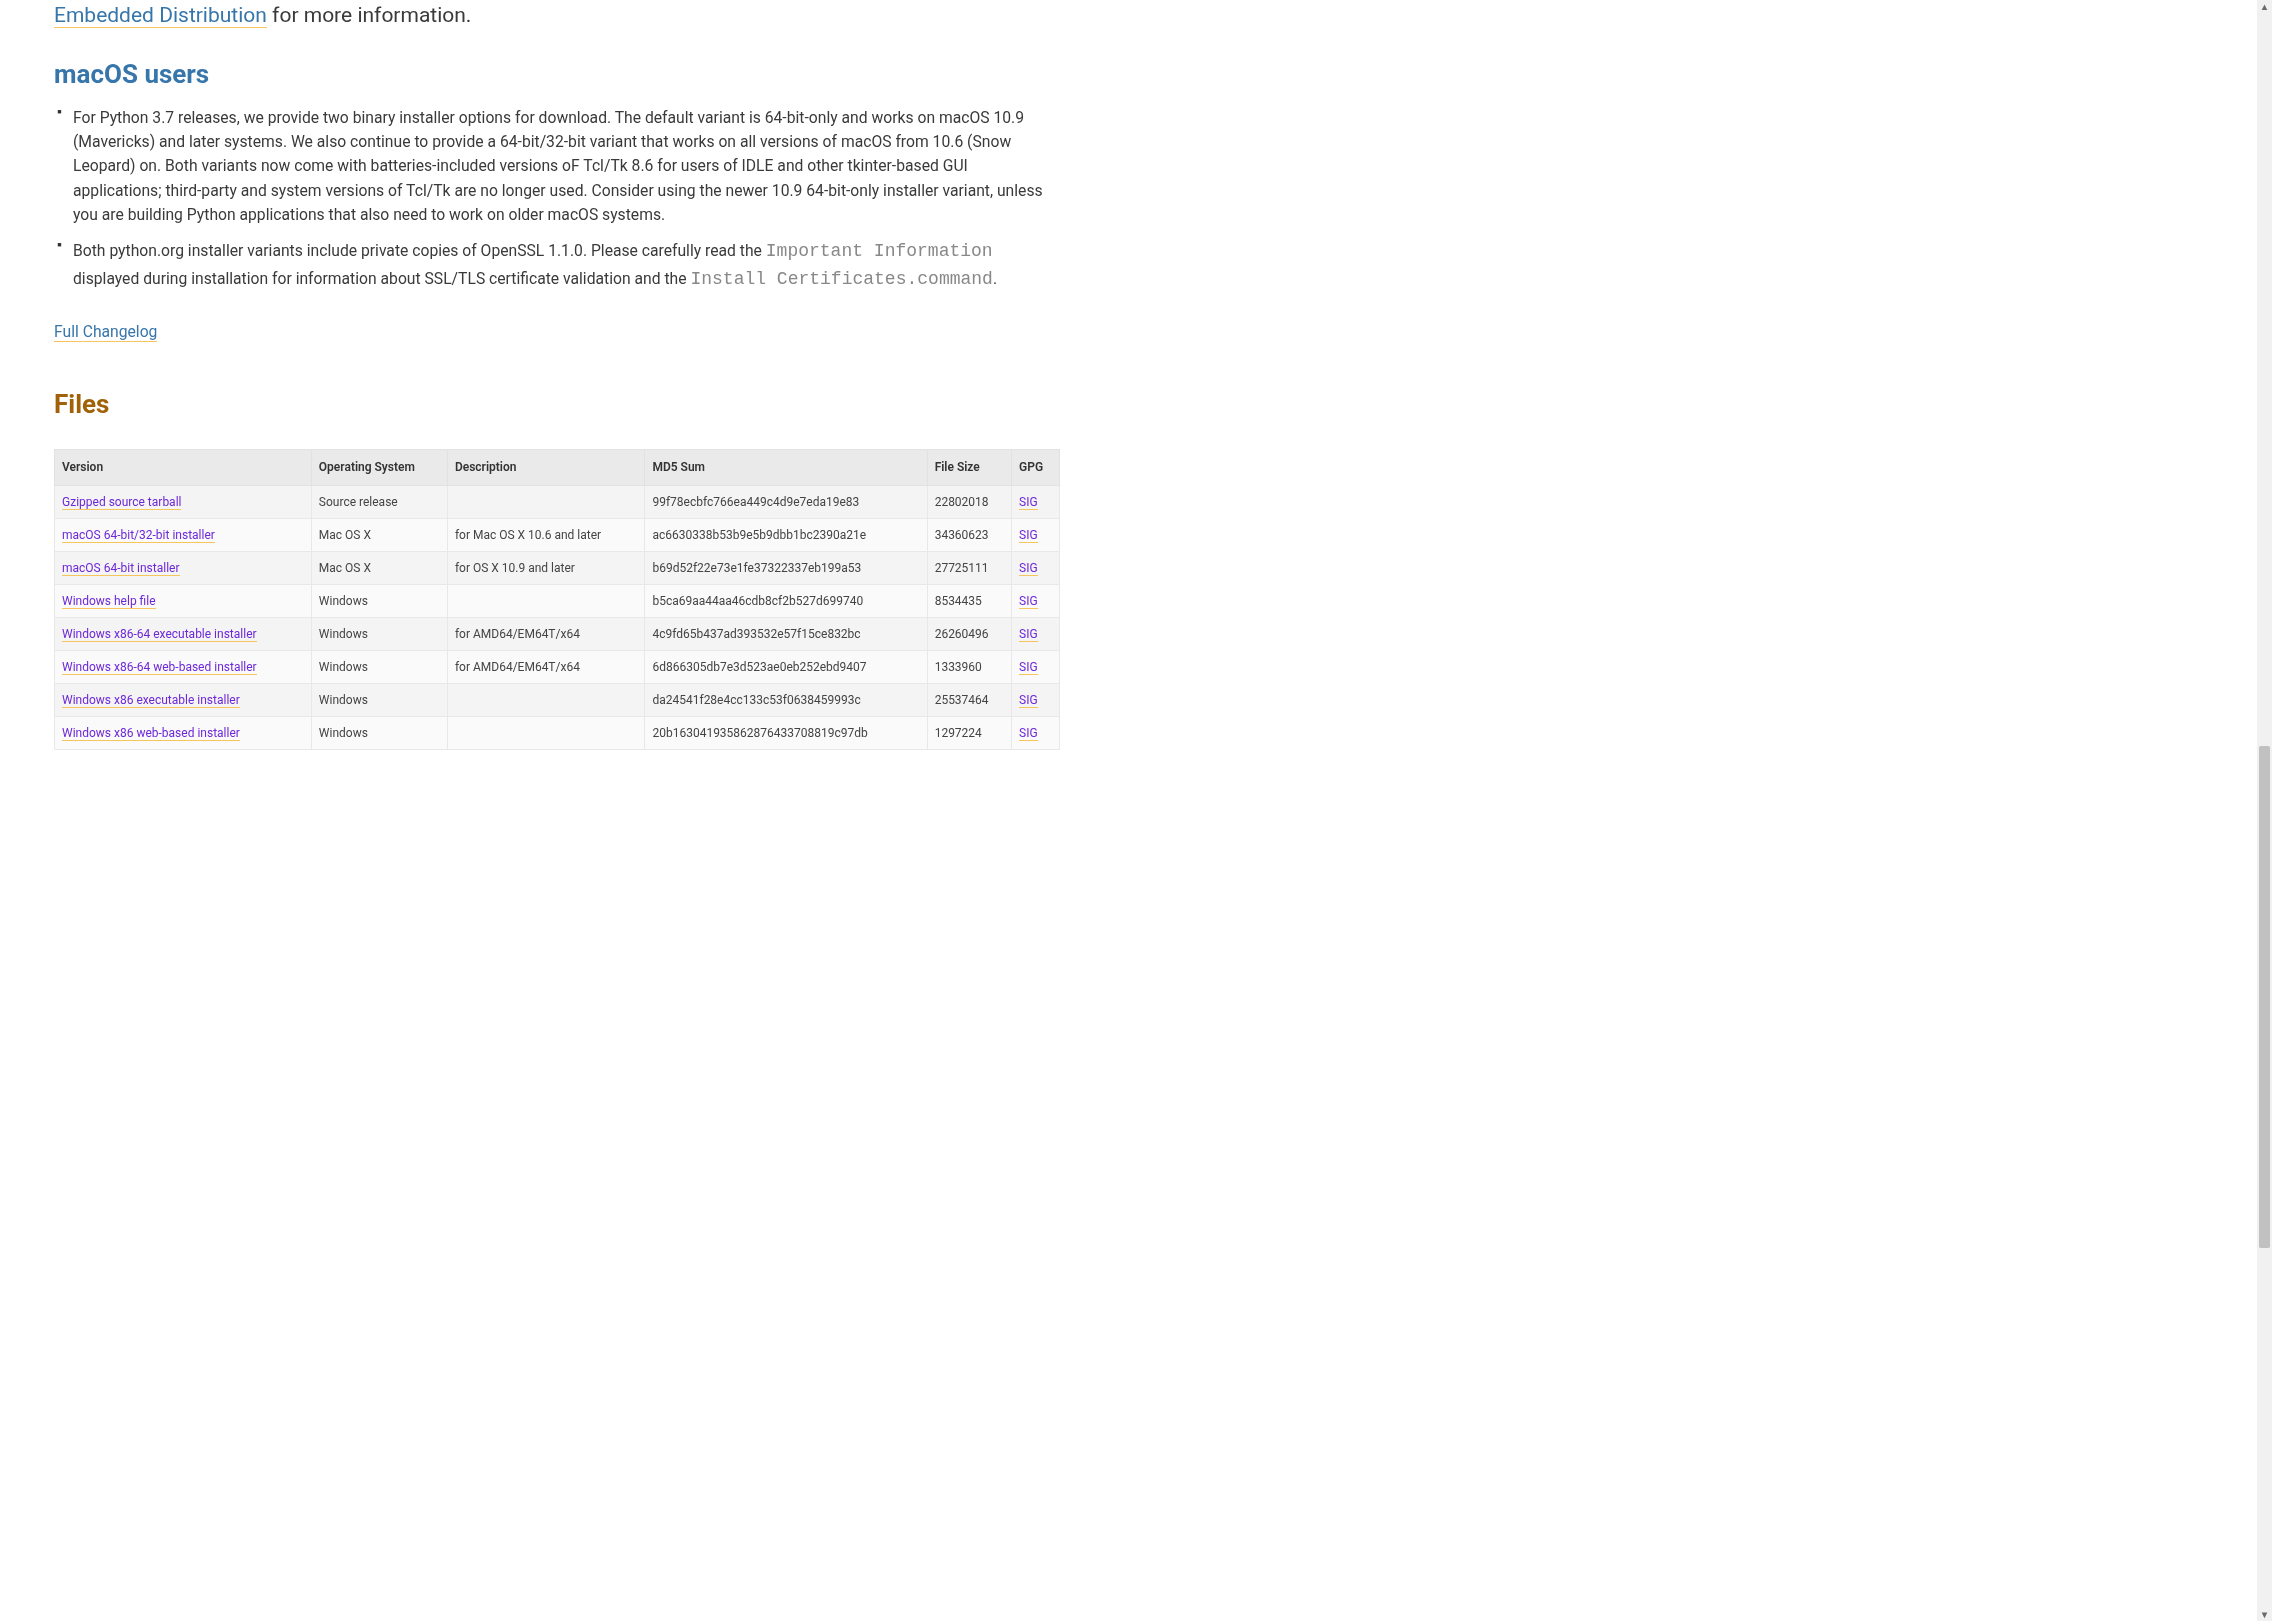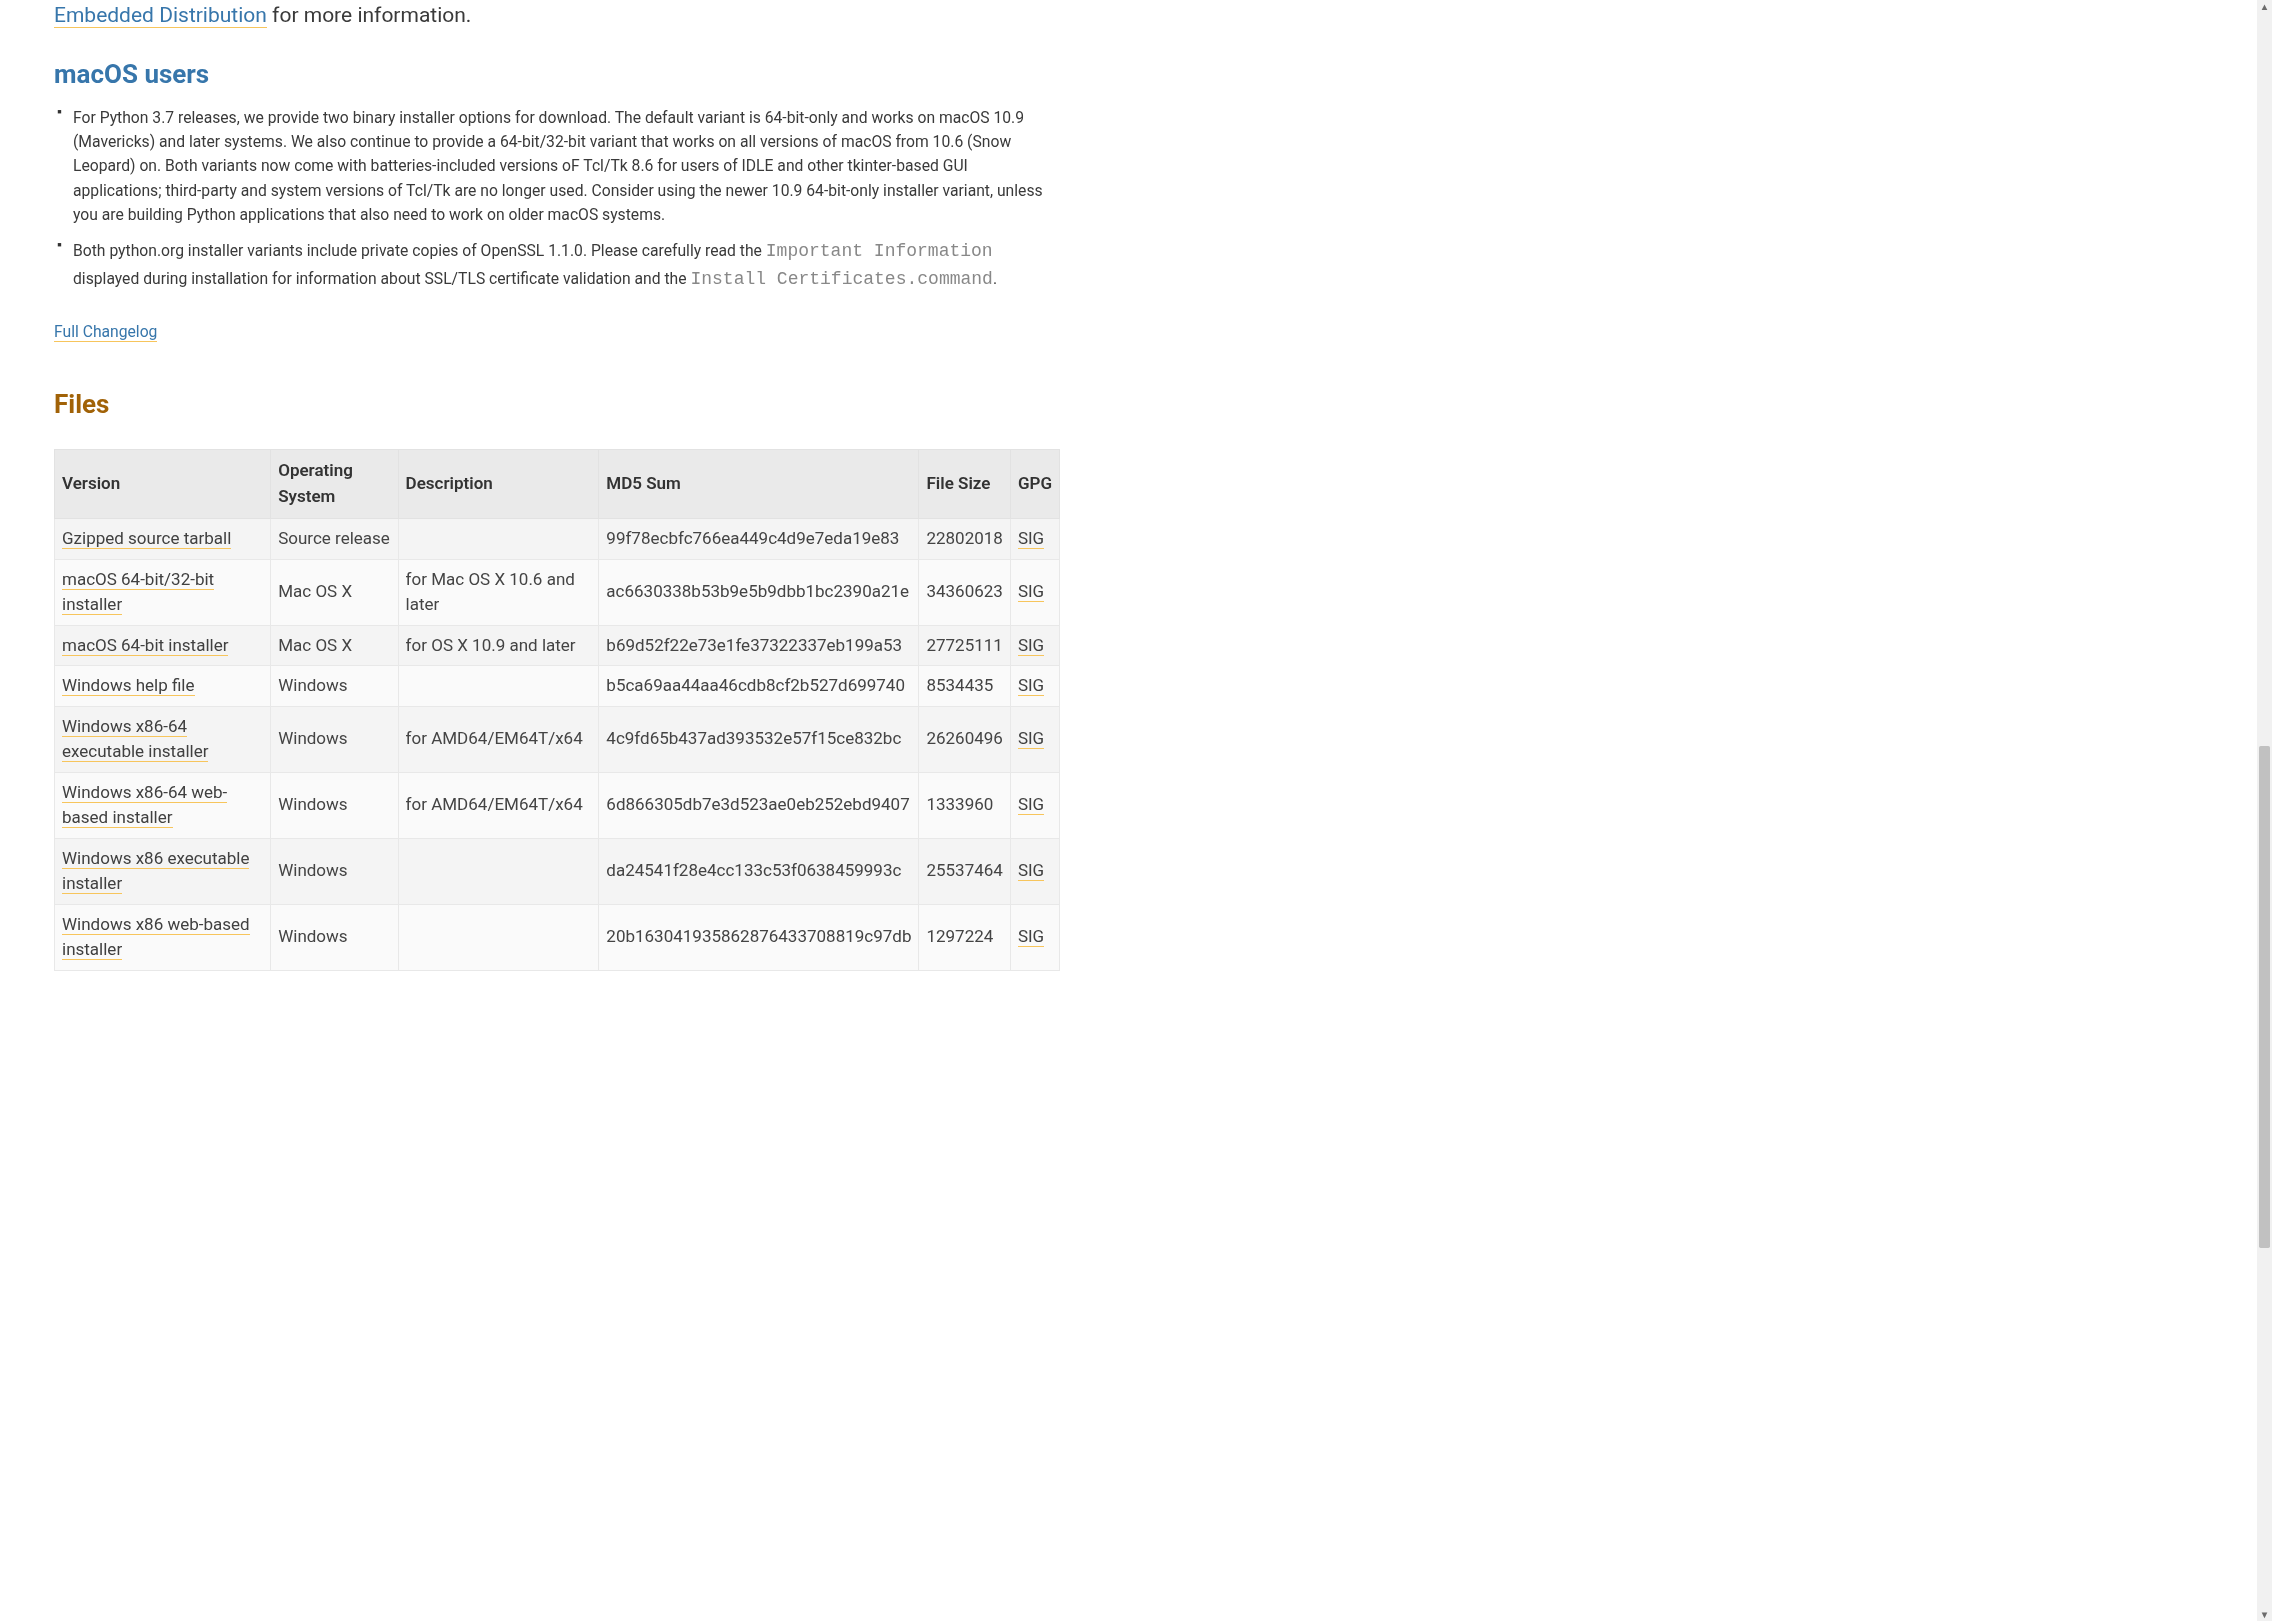--- a/index.html
+++ b/index.html
@@ -64,38 +64,38 @@
       font-size: 18px;
       color: #888;
     }
     .changelog-link {
       margin: 26px 0 0 0;
     }
     table.files-table {
       width: 100%;
       border-collapse: collapse;
       margin-top: 3px;
-      font-size: 17px;
+      font-size: 12px;
     }
     table.files-table th {
       background: #eaeaea;
       color: #333;
       font-weight: 600;
       text-align: left;
       padding: 8.7px 7px;
       border: 0.9px solid #e2e2e2;
     }
     table.files-table td {
       padding: 7px 7px;
       border: 0.9px solid #e8e8e8;
       color: #444;
     }
     table.files-table tbody tr:nth-child(odd) { background: #f4f4f4; }
     table.files-table tbody tr:nth-child(even) { background: #fafafa; }
-    table.files-table a.link { color: #404040; }
+    table.files-table a.link { color: #6d28d9; }
     .scroll-strip {
       position: fixed;
       right: 0;
       top: 0;
       width: 15px;
       height: 100vh;
       background: #f1f1f1;
     }
     .scroll-arrow-up, .scroll-arrow-down {
       position: absolute;

